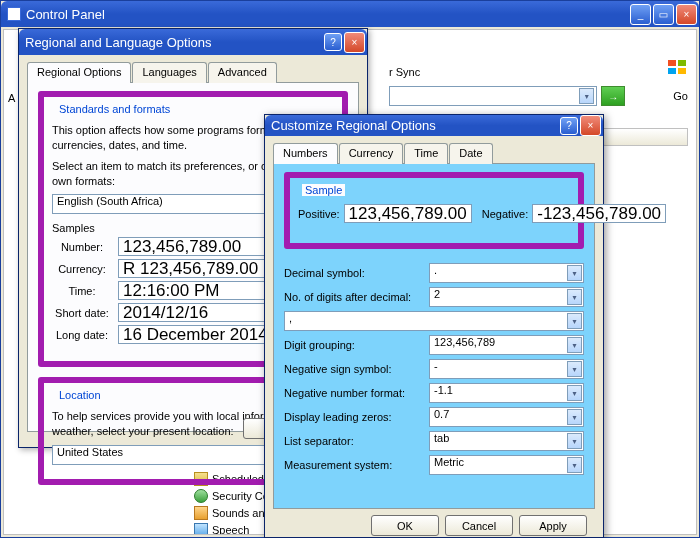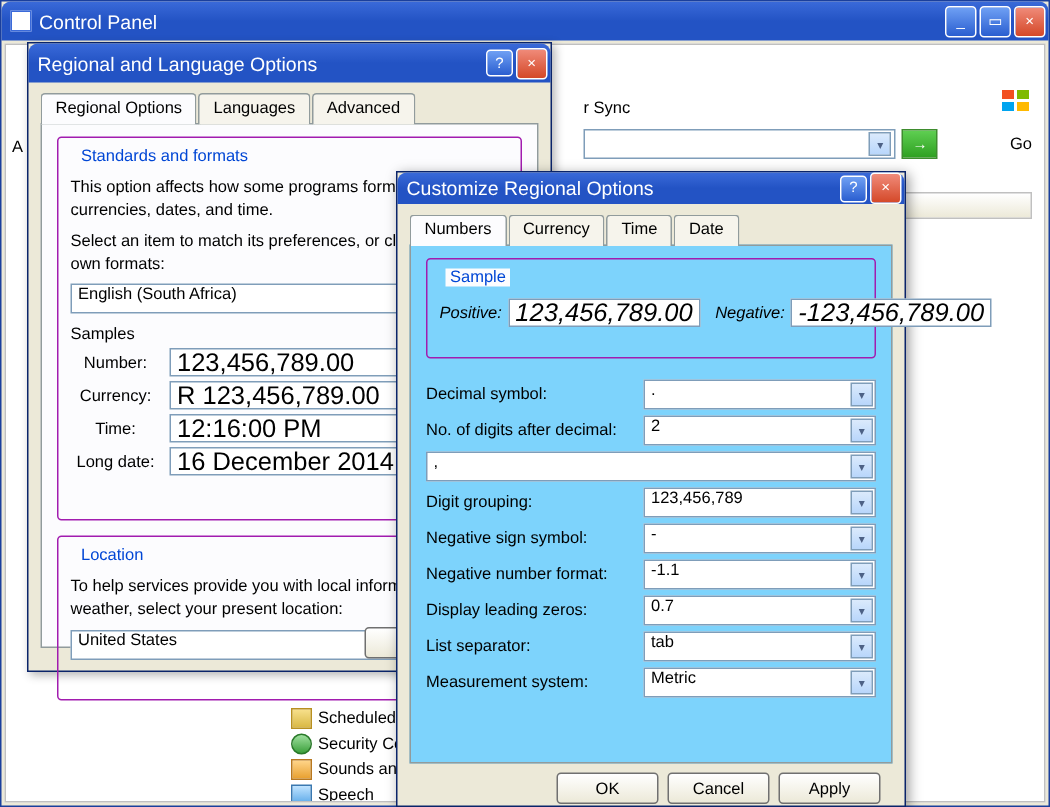--- a/index.html
+++ b/index.html
@@ -110,23 +110,23 @@
     font-size: 11px;
   }
   .tab.active { background: #fcfcfe; z-index: 2; }
   .tabpanel {
     border: 1px solid #919b9c;
     background: #fcfcfe;
     padding: 8px 10px;
     height: 350px;
   }
   .groupbox {
-    border: 1px solid #a21caf;
+    border: 6px solid #a21caf;
     border-radius: 3px;
-    padding: 6px 8px 26px;
+    padding: 6px 8px 14px;
     margin-bottom: 10px;
   }
   .groupbox .legend { color: #0046d5; margin: -12px 0 4px 4px; background:#fcfcfe; display:inline-block; padding:0 3px; }
   .infotext { color: #000; margin: 4px 0 6px; line-height: 1.35; }
   .sample-row, .row {
     display: flex; align-items: center; margin: 3px 0; gap: 6px;
   }
   .row label { width: 60px; text-align: center; }
   .txtfield {
     flex: 1; height: 19px; border: 1px solid #7f9db9;
@@ -153,21 +153,21 @@
     position: absolute;
     top: 114px; left: 264px;
     width: 340px; height: 424px;
     border: 1px solid #0a246a;
     background: #ece9d8;
     display: flex; flex-direction: column;
     box-shadow: 2px 2px 8px rgba(0,0,0,.4);
   }
   .cust-panel { border: 1px solid #919b9c; background:#7dd3fc; padding: 8px 10px; height: 346px; }
   .sample-pair { display: flex; gap: 10px; margin: 4px 0 12px; }
-  .sample-pair > div { display: flex; align-items: center; gap: 4px; flex:1;font-style:italic;}
+  .sample-pair > div { display: flex; align-items: center; gap: 4px; flex:1;}
   .sample-pair label { font-size: 11px; }
   .mrow { display: flex; align-items: center; margin: 4px 0; }
   .mrow label { width: 145px; }
   .mrow .combo { flex: 1; }
   .cust-btnrow {
     display: flex; gap: 6px; justify-content: flex-end; margin: 6px 8px 6px;
   }
 </style>
 </head>
 <body>
@@ -248,20 +248,24 @@
             <label>Number:</label>
             <div class="txtfield">123,456,789.00</div>
           </div>
         <div class="row">
             <label>Currency:</label>
             <div class="txtfield">R 123,456,789.00</div>
           </div>
         <div class="row">
             <label>Time:</label>
             <div class="txtfield">12:16:00 PM</div>
+          </div>
+        <div class="row">
+            <label>Short date:</label>
+            <div class="txtfield">2014/12/16</div>
           </div>
         <div class="row">
             <label>Long date:</label>
             <div class="txtfield">16 December 2014</div>
           </div>
       </div>
       <div class="groupbox">
         <div class="legend">Location</div>
         <div class="infotext">To help services provide you with local information, weather, select your present location:</div>
         <div class="combo">

